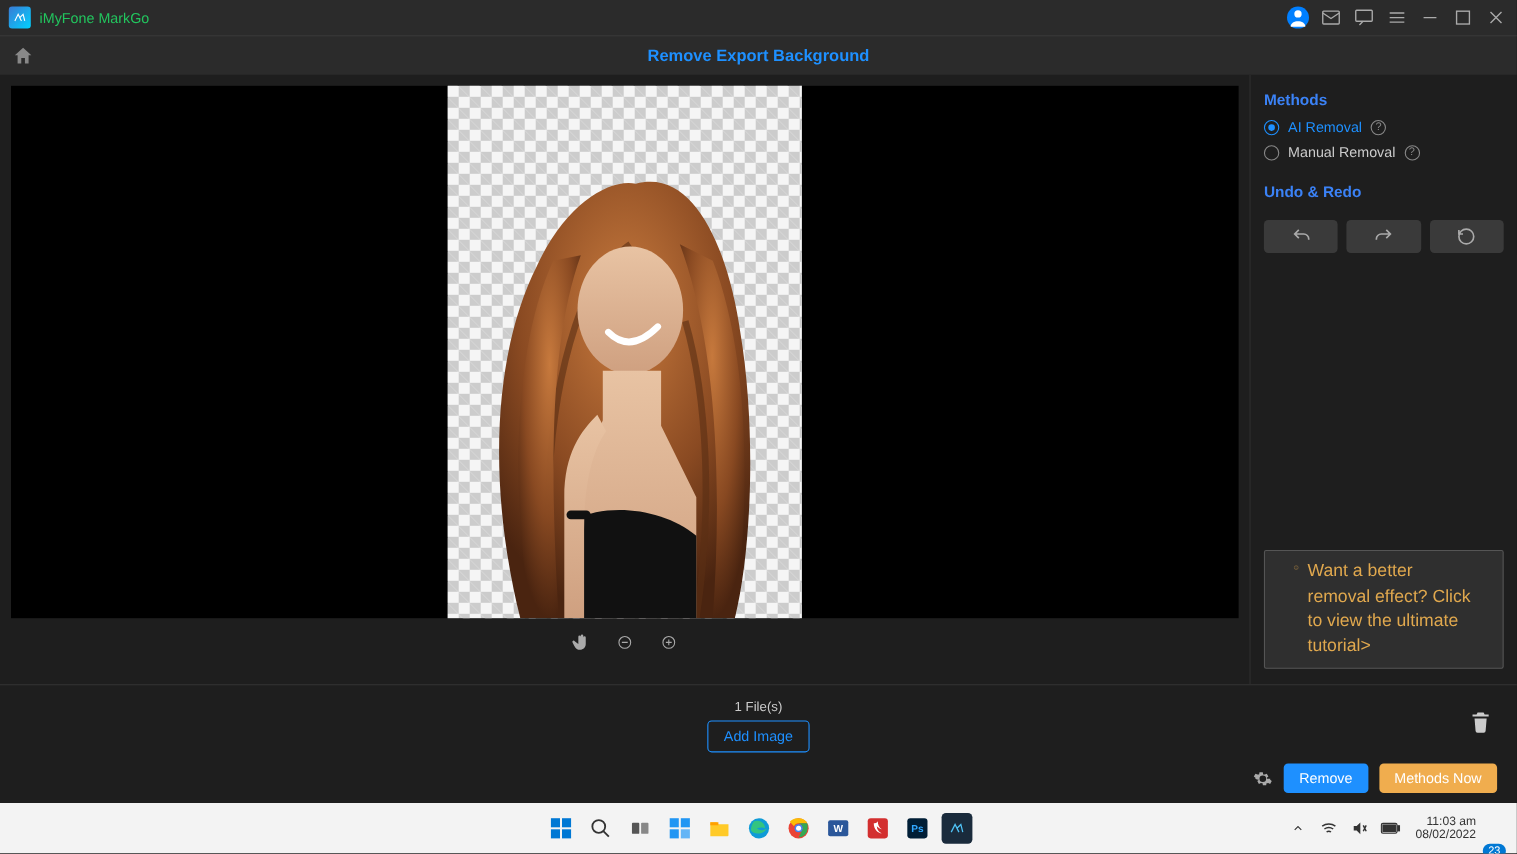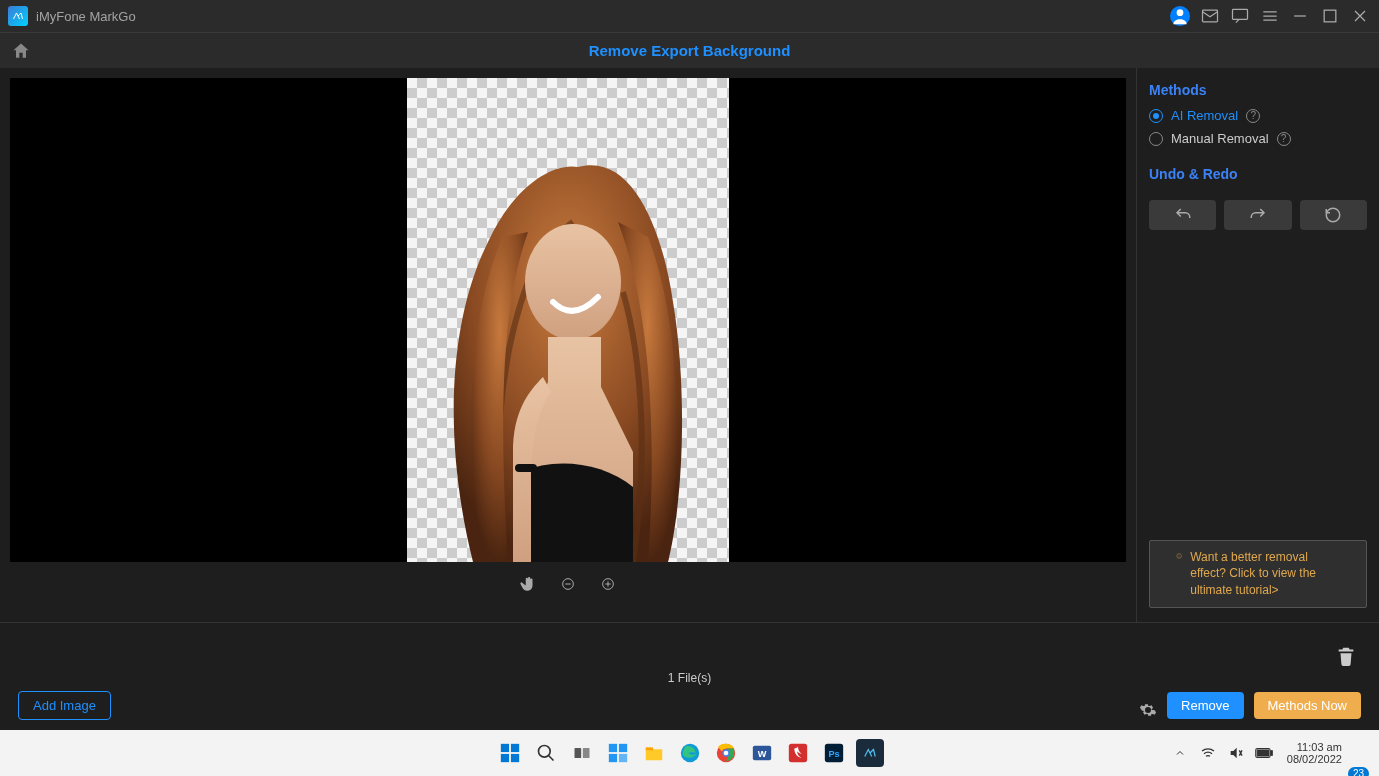--- a/index.html
+++ b/index.html
@@ -1,19 +1,19 @@
 <!DOCTYPE html>
 <html><head>
 <meta charset="utf-8">
 <style>
 * { margin: 0; padding: 0; box-sizing: border-box; }
 html, body { width: 1379px; height: 776px; font-family: "Segoe UI", Arial, sans-serif; background: #1a1a1a; color: #fff; overflow: hidden; }
 .titlebar { display: flex; align-items: center; height: 32px; background: #2b2b2b; padding: 0 8px; }
 .titlebar .logo { width: 20px; height: 20px; background: linear-gradient(135deg,#3a7bd5,#00d2ff); border-radius: 3px; margin-right: 8px; display:flex; align-items:center; justify-content:center;}
-.titlebar .app-title { font-size: 13px; color: #a3a3a3; text-align: center; }
+.titlebar .app-title { font-size: 13px; color: #22c55e; text-align: center; }
 .titlebar .right { margin-left: auto; display: flex; align-items: center; gap: 8px; }
 .titlebar .right svg, .titlebar .right .icon-circle { width: 20px; height: 20px; }
 .icon-btn { width: 22px; height: 22px; display: flex; align-items: center; justify-content: center; cursor: pointer; color:#aaa; }
 .icon-circle { background: #007fff; border-radius: 50%; display:flex; align-items:center; justify-content:center; }
 .toolbar { display: flex; align-items: center; height: 36px; background: #2b2b2b; border-top: 1px solid #3a3a3a; padding: 0 10px; position: relative; }
 .toolbar .home-icon { color: #888; cursor:pointer; }
 .toolbar .tab-title { position:absolute; left:50%; transform:translateX(-50%); font-size: 15px; font-weight: 600; color: #1e90ff; }
 .main { display: flex; height: 554px; }
 .canvas-area { flex: 1; background: #1e1e1e; display:flex; flex-direction:column; align-items:center; padding:10px; border-right: 1px solid #333; }
 .viewport { background:#000; width: 100%; height: 484px; display:flex; align-items:center; justify-content:center; position:relative; }
@@ -30,31 +30,31 @@
 .side-panel .section-title { font-size: 14px; font-weight:600; color:#3b82f6; margin-bottom:10px; }
 .radio-row { display:flex; align-items:center; gap:8px; font-size:13px; color:#ccc; margin-bottom:8px; cursor:pointer;text-align:center; }
 .radio-row.selected { color:#1e90ff; }
 .radio-outer { width:14px; height:14px; border:1.5px solid #888; border-radius:50%; display:flex; align-items:center; justify-content:center; }
 .radio-row.selected .radio-outer { border-color:#1e90ff; }
 .radio-inner { width:6px; height:6px; border-radius:50%; background:#1e90ff; display:none; }
 .radio-row.selected .radio-inner { display:block; }
 .qmark { width:14px; height:14px; border:1px solid #888; border-radius:50%; font-size:10px; display:flex; align-items:center; justify-content:center; color:#888; }
 .undo-row { display:flex; gap:8px; margin-top:8px; }
 .undo-btn { flex:1; height:30px; background:#3a3a3a; border-radius:4px; display:flex; align-items:center; justify-content:center; color:#aaa; cursor:pointer; }
-.tip-box { margin-top:auto; background:#2f2f2f; border:1px solid #555; border-radius:2px; padding:8px 26px; font-size:12px; color:#e0a84e; display:flex; gap:8px; align-items:flex-start; line-height:1.4; cursor:pointer;}
+.tip-box { margin-top:auto; background:#2f2f2f; border:1px solid #555; border-radius:2px; padding:8px 26px; font-size:16px; color:#e0a84e; display:flex; gap:8px; align-items:flex-start; line-height:1.4; cursor:pointer;}
 .footer-area { height: 108px; background:#1e1e1e; border-top:1px solid #333; display:flex; flex-direction:column; padding: 12px 18px 10px 18px; position:relative;}
 .footer-top { flex:1; display:flex; align-items:flex-start;}
 .trash { position:absolute; right:22px; top:22px; color:#ccc; cursor:pointer;}
-.footer-bottom { display:flex; align-items:center; gap:10px; }
+.footer-bottom { display:flex; align-items:center; gap:10px;flex-direction:column; }
 .file-count { font-size:12px; color:#ccc; margin-bottom:6px;text-align:center; }
 .btn { padding:6px 14px; border-radius:4px; font-size:13px; cursor:pointer; border:none; }
 .btn-outline { background:transparent; border:1px solid #1e90ff; color:#1e90ff; }
 .btn-primary { background:#1e90ff; color:#fff; }
 .btn-warning { background:#f0ad4e; color:#fff; }
-.footer-right { margin-left:auto; display:flex; align-items:flex-end; gap:10px; }
+.footer-right { margin-left:auto; display:flex; align-items:center; gap:10px; }
 .gear { color:#aaa; cursor:pointer; }
 .taskbar { height:46px; background:#f3f3f3; display:flex; align-items:center; padding:0 10px; color:#222; position:relative;}
 .taskbar-center { position:absolute; left:50%; transform:translateX(-50%); display:flex; gap:8px; }
 .tb-icon { width:28px; height:28px; border-radius:4px; display:flex; align-items:center; justify-content:center; }
 .tb-right { margin-left:auto; display:flex; align-items:center; gap:6px; font-size:11px; color:#333;}
 .clock { text-align:right; line-height:1.1; margin-left:6px;}
 .badge { background:#0078d4; color:#fff; border-radius:8px; padding:1px 5px; font-size:10px;margin-top:40px; }
 svg { display:block; }
 </style>
 </head>

